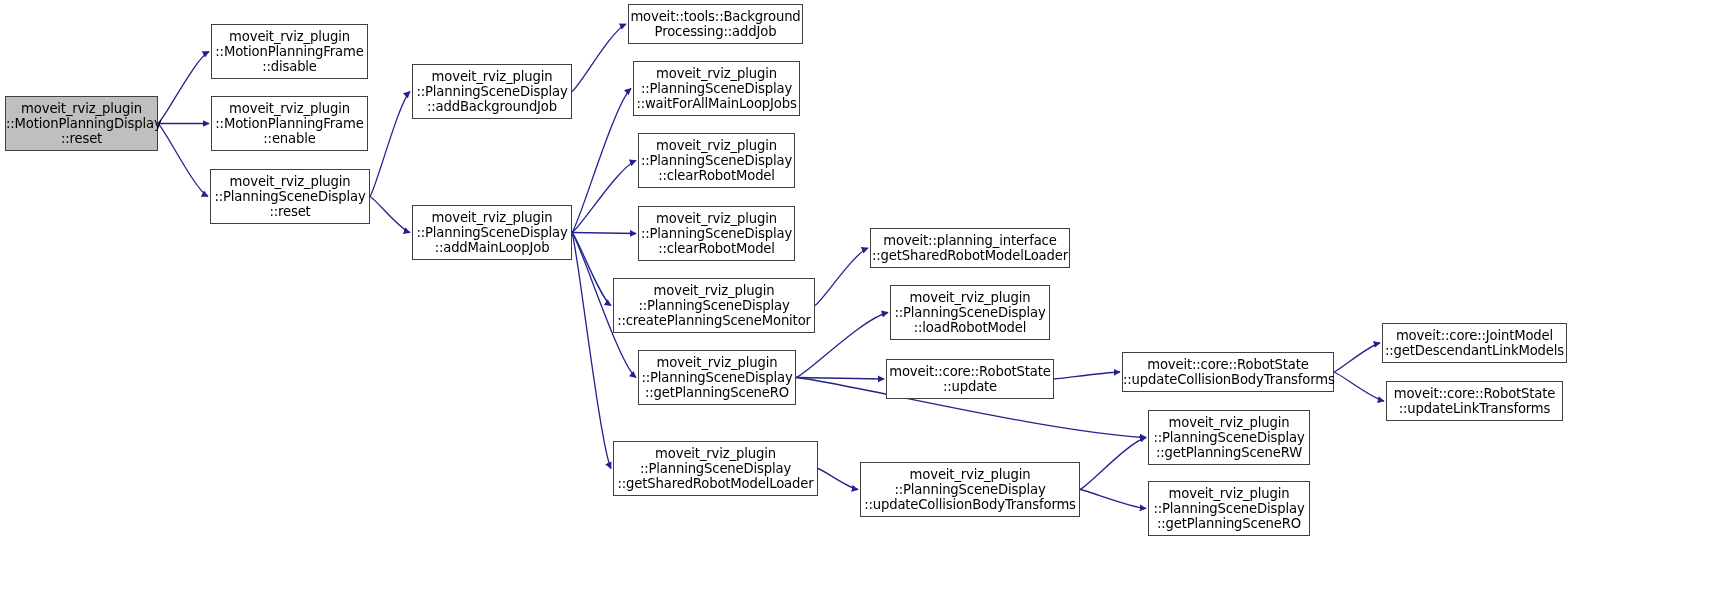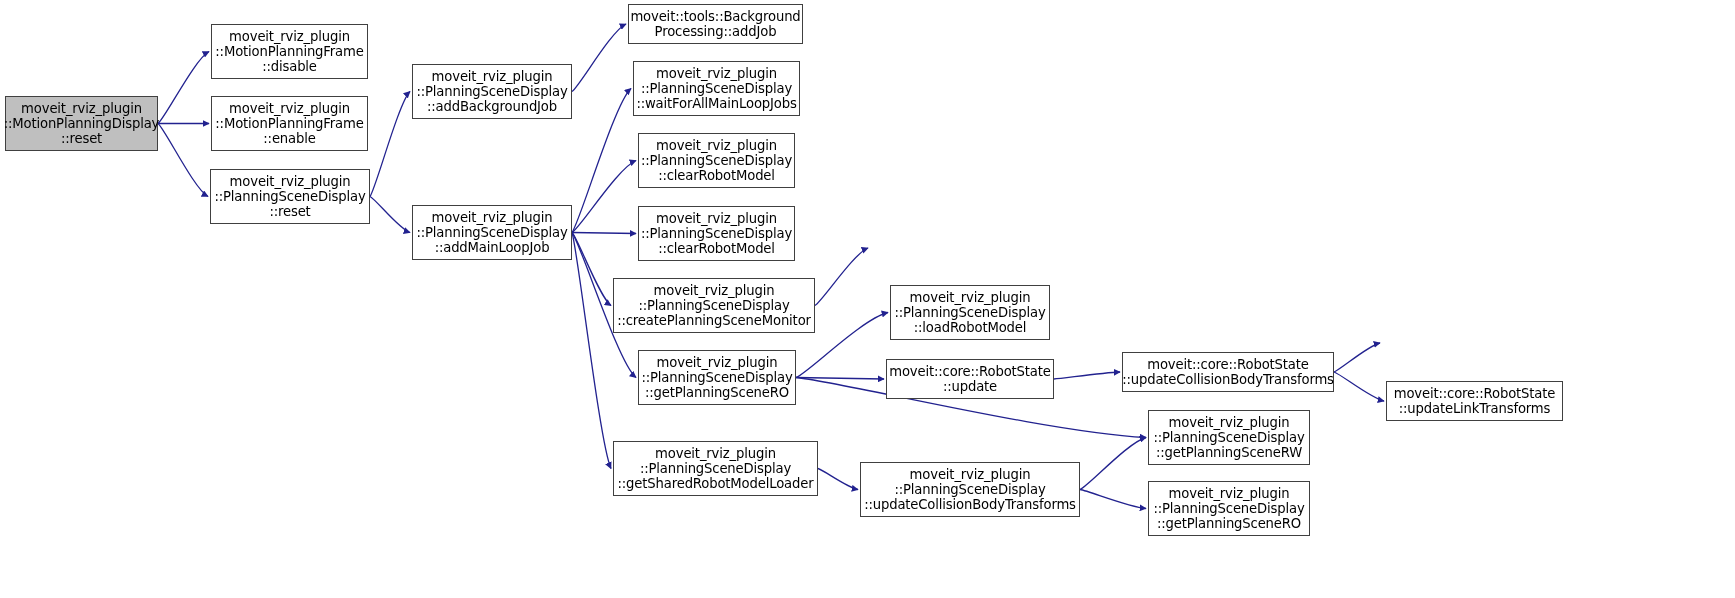--- a/index.html
+++ b/index.html
@@ -27,21 +27,20 @@
     position: absolute;
     box-sizing: border-box;
     border: 1.2px solid #404040;
     background: #ffffff;
     color: #000000;
     font-size: 13.2px;
     line-height: 15.2px;
     text-align: center;
     display: flex;
     flex-direction: column;
-    align-items: center;
     justify-content: center;
     white-space: pre;
     letter-spacing: -0.15px;
   }
   .node.root {
     background: #bfbfbf;
     border-color: #404040;
   }
   .node .ln { display: block; }
 </style>
@@ -84,20 +83,22 @@
     <div class="node" style="left: 210px; top: 169px; width: 160px; height: 55px;"><span class="ln">moveit_rviz_plugin</span><span class="ln">::PlanningSceneDisplay</span><span class="ln">::reset</span></div>
     <div class="node" style="left: 412px; top: 64px; width: 160px; height: 55px;"><span class="ln">moveit_rviz_plugin</span><span class="ln">::PlanningSceneDisplay</span><span class="ln">::addBackgroundJob</span></div>
     <div class="node" style="left: 412px; top: 205px; width: 160px; height: 55px;"><span class="ln">moveit_rviz_plugin</span><span class="ln">::PlanningSceneDisplay</span><span class="ln">::addMainLoopJob</span></div>
     <div class="node" style="left: 628px; top: 4px; width: 175px; height: 40px;"><span class="ln">moveit::tools::Background</span><span class="ln">Processing::addJob</span></div>
     <div class="node" style="left: 633px; top: 61px; width: 167px; height: 55px;"><span class="ln">moveit_rviz_plugin</span><span class="ln">::PlanningSceneDisplay</span><span class="ln">::waitForAllMainLoopJobs</span></div>
     <div class="node" style="left: 638px; top: 133px; width: 157px; height: 55px;"><span class="ln">moveit_rviz_plugin</span><span class="ln">::PlanningSceneDisplay</span><span class="ln">::clearRobotModel</span></div>
     <div class="node" style="left: 638px; top: 206px; width: 157px; height: 55px;"><span class="ln">moveit_rviz_plugin</span><span class="ln">::PlanningSceneDisplay</span><span class="ln">::clearRobotModel</span></div>
     <div class="node" style="left: 613px; top: 278px; width: 202px; height: 55px;"><span class="ln">moveit_rviz_plugin</span><span class="ln">::PlanningSceneDisplay</span><span class="ln">::createPlanningSceneMonitor</span></div>
     <div class="node" style="left: 638px; top: 350px; width: 158px; height: 55px;"><span class="ln">moveit_rviz_plugin</span><span class="ln">::PlanningSceneDisplay</span><span class="ln">::getPlanningSceneRO</span></div>
     <div class="node" style="left: 613px; top: 441px; width: 205px; height: 55px;"><span class="ln">moveit_rviz_plugin</span><span class="ln">::PlanningSceneDisplay</span><span class="ln">::getSharedRobotModelLoader</span></div>
+    <div class="node" style="left: 870px; top: 228px; width: 200px; height: 40px;"><span class="ln">moveit::planning_interface</span><span class="ln">::getSharedRobotModelLoader</span></div>
     <div class="node" style="left: 890px; top: 285px; width: 160px; height: 55px;"><span class="ln">moveit_rviz_plugin</span><span class="ln">::PlanningSceneDisplay</span><span class="ln">::loadRobotModel</span></div>
     <div class="node" style="left: 886px; top: 359px; width: 168px; height: 40px;"><span class="ln">moveit::core::RobotState</span><span class="ln">::update</span></div>
     <div class="node" style="left: 860px; top: 462px; width: 220px; height: 55px;"><span class="ln">moveit_rviz_plugin</span><span class="ln">::PlanningSceneDisplay</span><span class="ln">::updateCollisionBodyTransforms</span></div>
     <div class="node" style="left: 1122px; top: 352px; width: 212px; height: 40px;"><span class="ln">moveit::core::RobotState</span><span class="ln">::updateCollisionBodyTransforms</span></div>
     <div class="node" style="left: 1148px; top: 410px; width: 162px; height: 55px;"><span class="ln">moveit_rviz_plugin</span><span class="ln">::PlanningSceneDisplay</span><span class="ln">::getPlanningSceneRW</span></div>
     <div class="node" style="left: 1148px; top: 481px; width: 162px; height: 55px;"><span class="ln">moveit_rviz_plugin</span><span class="ln">::PlanningSceneDisplay</span><span class="ln">::getPlanningSceneRO</span></div>
+    <div class="node" style="left: 1382px; top: 323px; width: 185px; height: 40px;"><span class="ln">moveit::core::JointModel</span><span class="ln">::getDescendantLinkModels</span></div>
     <div class="node" style="left: 1386px; top: 381px; width: 177px; height: 40px;"><span class="ln">moveit::core::RobotState</span><span class="ln">::updateLinkTransforms</span></div>
   </div>
 
 </body></html>

